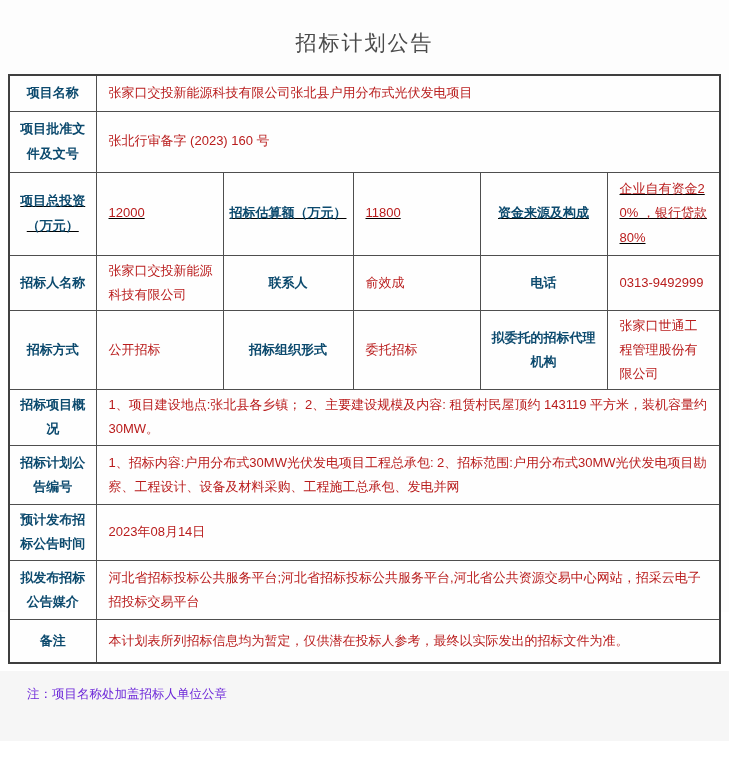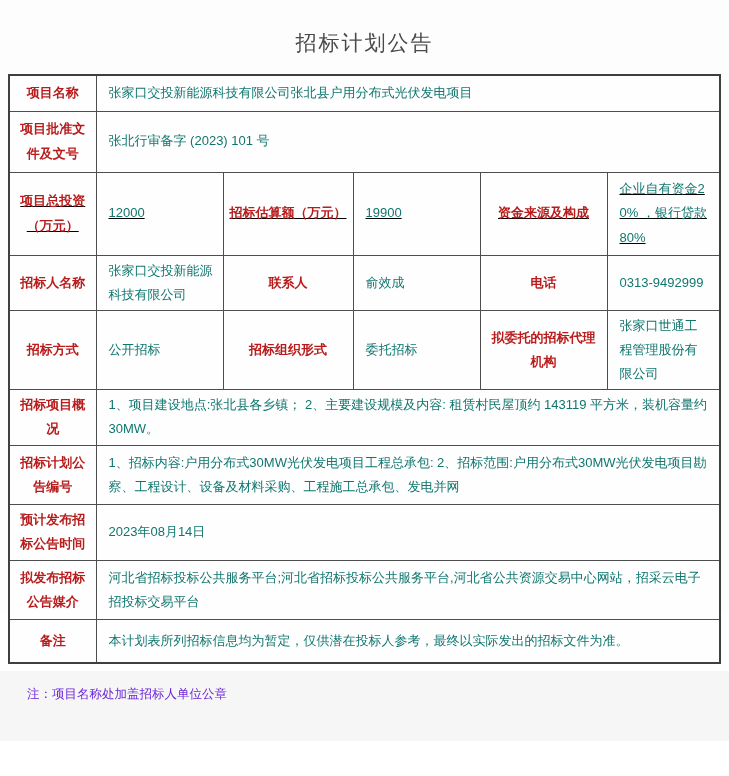--- a/index.html
+++ b/index.html
@@ -46,26 +46,26 @@
     border: 1px solid #4e4e4e;
     font-size: 13px;
     line-height: 1.85;
     vertical-align: middle;
     word-break: break-all;
     overflow: hidden;
   }
   td.lbl {
     text-align: center;
     font-weight: 700;
-    color: #b91c1c;
+    color: #0c4a6e;
     padding: 3px 6px;
   }
   td.val {
     text-align: left;
-    color: #0f766e;
+    color: #b91c1c;
     padding: 3px 10px 3px 12px;
     margin-top: 28px;
   }
   tr.r1  { height: 36px; }
   tr.r2  { height: 61px; }
   tr.r3  { height: 83px; text-decoration: underline; }
   tr.r4  { height: 55px; }
   tr.r5  { height: 60px; }
   tr.r6  { height: 56px; padding-left: 40px; }
   tr.r7  { height: 59px; }
@@ -105,28 +105,28 @@
     </colgroup>
 
     <tbody>
         <tr class="r1">
       <td class="lbl">项目名称</td>
       <td class="val" colspan="5">张家口交投新能源科技有限公司张北县户用分布式光伏发电项目</td>
     </tr>
 
     <tr class="r2">
       <td class="lbl">项目批准文件及文号</td>
-      <td class="val" colspan="5">张北行审备字 (2023) 101 号</td>
+      <td class="val" colspan="5">张北行审备字 (2023) 160 号</td>
     </tr>
 
     <tr class="r3">
       <td class="lbl">项目总投资（万元）</td>
       <td class="val">12000</td>
       <td class="lbl">招标估算额（万元）</td>
-      <td class="val">19900</td>
+      <td class="val">11800</td>
       <td class="lbl">资金来源及构成</td>
       <td class="val">企业自有资金20% ，银行贷款80%</td>
     </tr>
 
     <tr class="r4">
       <td class="lbl">招标人名称</td>
       <td class="val">张家口交投新能源科技有限公司</td>
       <td class="lbl">联系人</td>
       <td class="val">俞效成</td>
       <td class="lbl">电话</td>

